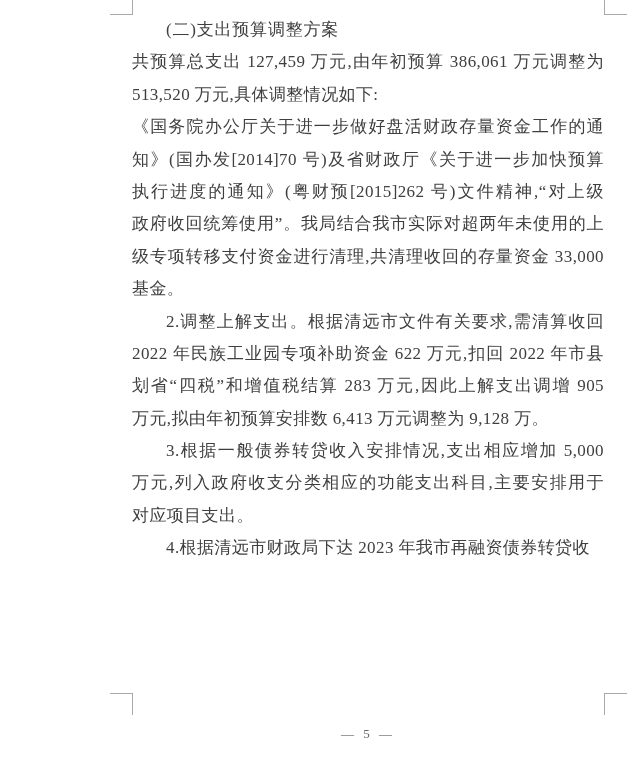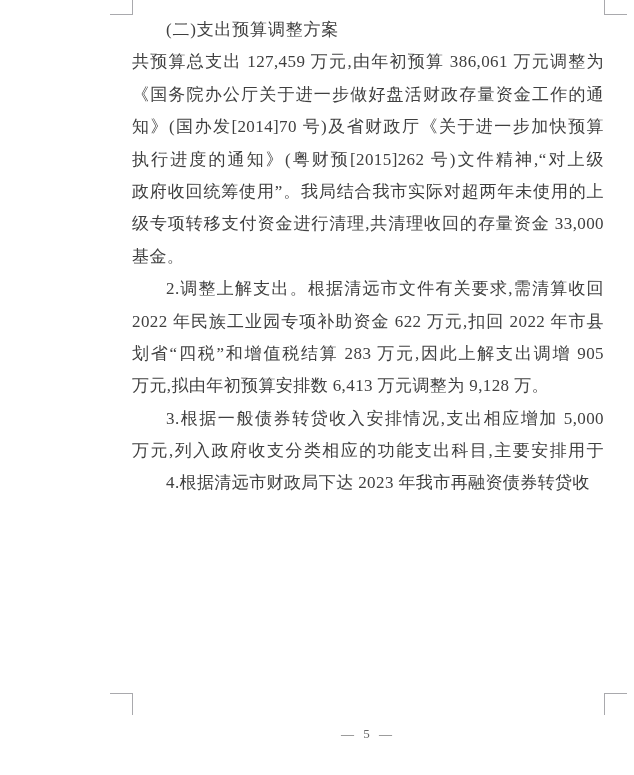--- a/index.html
+++ b/index.html
@@ -72,30 +72,32 @@
 <div class="page">
   <div class="mark tl"></div>
   <div class="mark tr"></div>
   <div class="mark bl"></div>
   <div class="mark br"></div>
 
   <div class="content">
     <div class="line end indent heading">(二)支出预算调整方案</div>
     <div id="paragraphs">
         <div class="line">共预算总支出 127,459 万元,由年初预算 386,061 万元调整为</div>
+        <div class="line end">513,520 万元,具体调整情况如下:</div>
         <div class="line">《国务院办公厅关于进一步做好盘活财政存量资金工作的通</div>
         <div class="line">知》(国办发[2014]70 号)及省财政厅《关于进一步加快预算</div>
         <div class="line">执行进度的通知》(粤财预[2015]262 号)文件精神,“对上级</div>
         <div class="line">政府收回统筹使用”。我局结合我市实际对超两年未使用的上</div>
         <div class="line">级专项转移支付资金进行清理,共清理收回的存量资金 33,000</div>
         <div class="line end">基金。</div>
         <div class="line indent">2.调整上解支出。根据清远市文件有关要求,需清算收回</div>
         <div class="line">2022 年民族工业园专项补助资金 622 万元,扣回 2022 年市县上</div>
         <div class="line">划省“四税”和增值税结算 283 万元,因此上解支出调增 905</div>
         <div class="line end">万元,拟由年初预算安排数 6,413 万元调整为 9,128 万。</div>
         <div class="line indent">3.根据一般债券转贷收入安排情况,支出相应增加 5,000</div>
         <div class="line">万元,列入政府收支分类相应的功能支出科目,主要安排用于</div>
+        <div class="line end">对应项目支出。</div>
         <div class="line indent end">4.根据清远市财政局下达 2023 年我市再融资债券转贷收入</div>
       </div>
   </div>
 
   <div class="footer">— 5 —</div>
 </div>
 
 </body></html>

